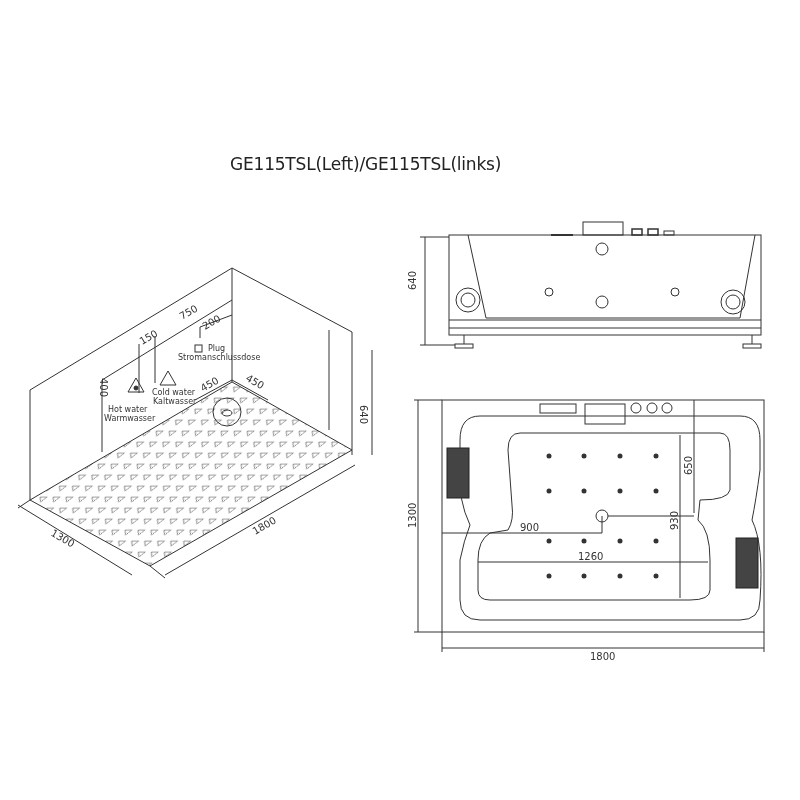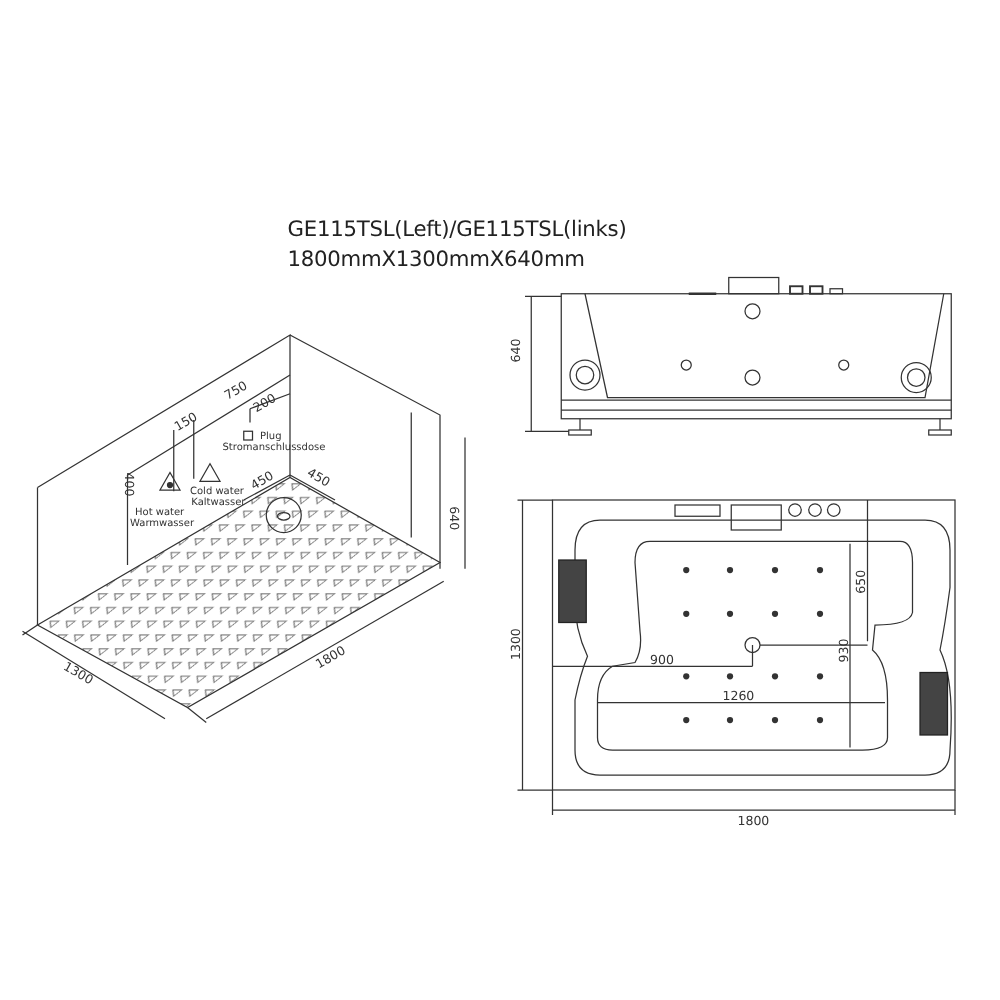--- a/index.html
+++ b/index.html
@@ -1,30 +1,29 @@
 <!DOCTYPE html>
 <html><head>
 <meta charset="utf-8">
 <style>
   html, body { margin:0; padding:0; background:#ffffff; }
   body { width:800px; height:800px; position:relative; overflow:hidden;
          font-family:"DejaVu Sans", sans-serif; color:#222; }
-  .title { position:absolute; left:230px; top:172px; font-size:17px; line-height:24px;
+  .title { position:absolute; left:230px; top:152px; font-size:17px; line-height:24px;
            color:#222; font-family:"DejaVu Sans", sans-serif; letter-spacing:-0.2px; }
   .title div { white-space:nowrap; }
   svg { position:absolute; left:0; top:0; }
   .dim { font-family:"DejaVu Sans", sans-serif; font-size:10px; fill:#333; }
   .lbl { font-family:"DejaVu Sans", sans-serif; font-size:8px; fill:#333; }
 </style>
 </head>
 <body>
 
 <div class="title">
   <div>GE115TSL(Left)/GE115TSL(links)</div>
-  <div>1800mmX1300mmX640mm</div>
 </div>
 
 <svg width="800" height="800" viewBox="0 0 800 800">
   <defs>
     <pattern id="tri" x="0" y="0" width="13" height="11" patternUnits="userSpaceOnUse" patternTransform="skewX(-30)">
       <path d="M2 2 L9 2 L5.5 7 Z" fill="none" stroke="#777" stroke-width="0.8"></path>
     </pattern>
   </defs>
 
   <g stroke="#333" stroke-width="1" fill="none">

